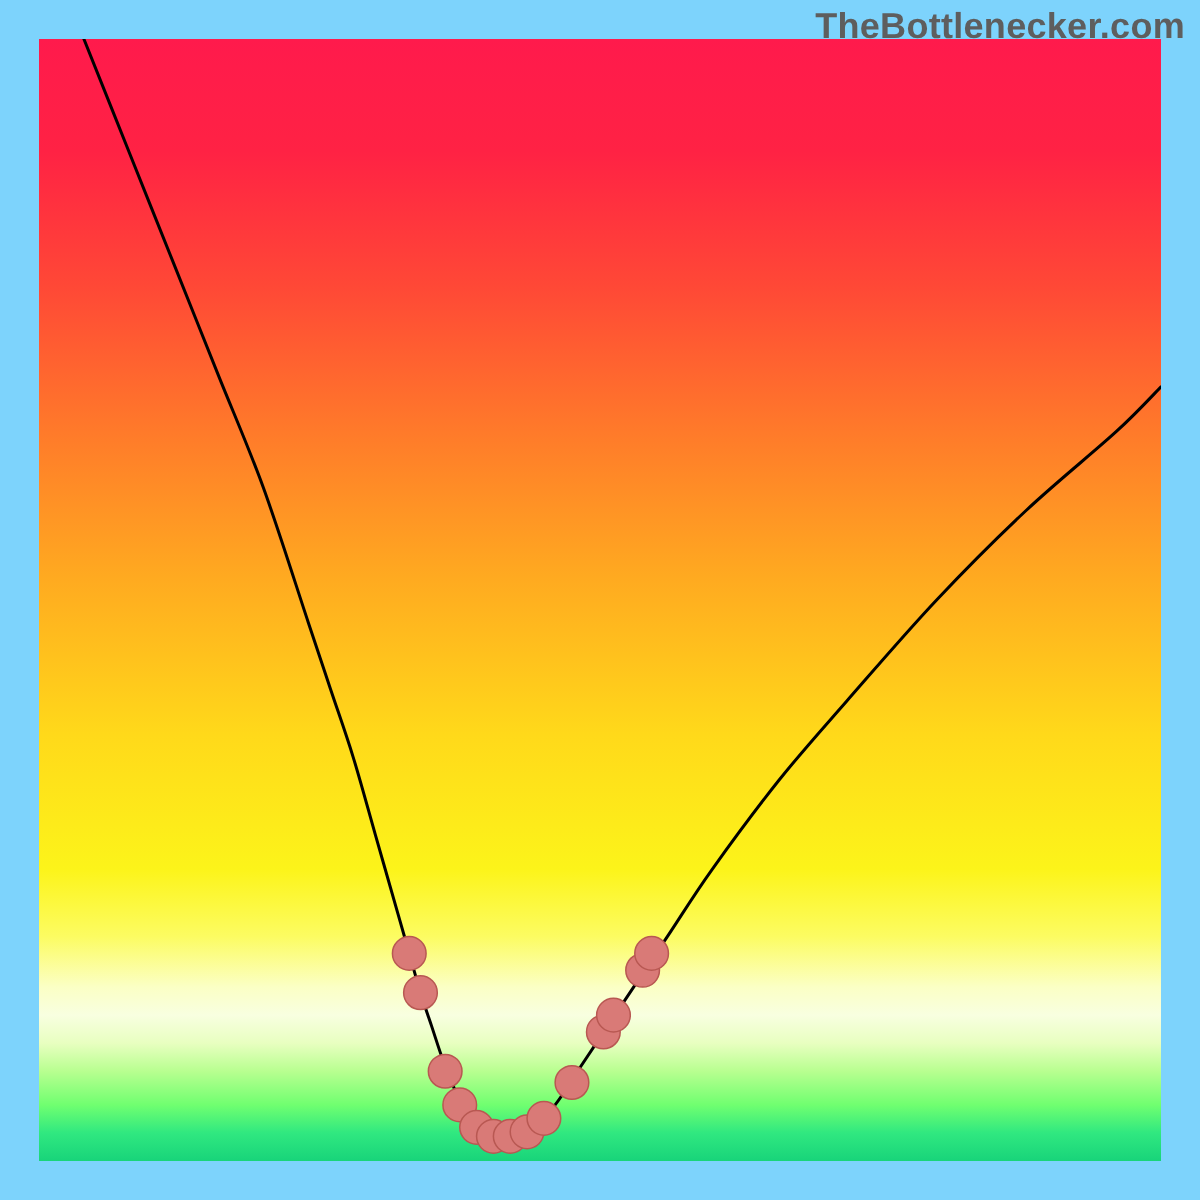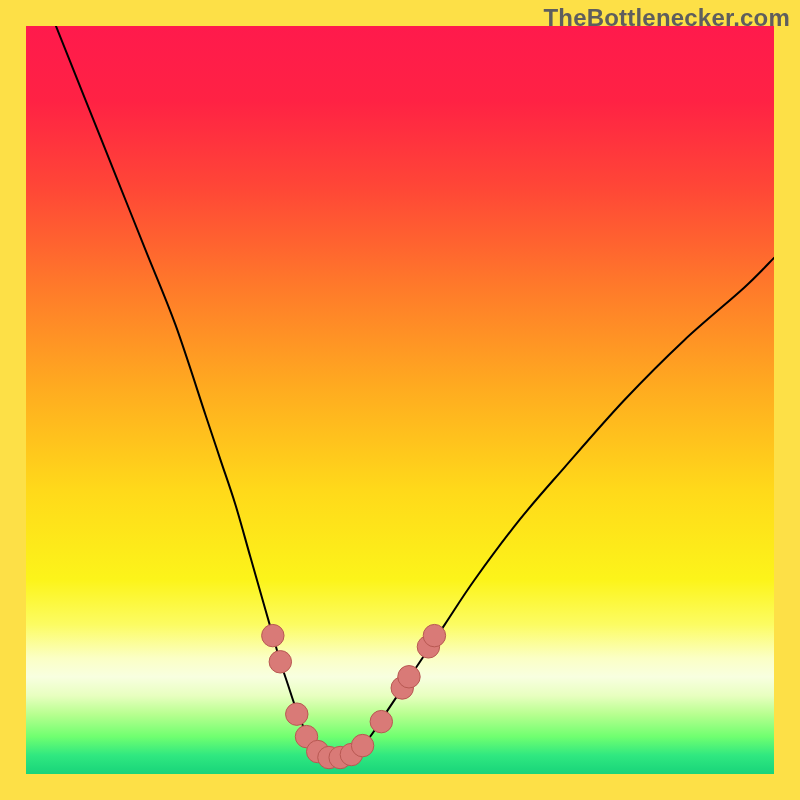--- a/index.html
+++ b/index.html
@@ -8,21 +8,21 @@
     width: 800px;
     height: 800px;
     overflow: hidden;
     background: #000;
     font-family: Arial, Helvetica, sans-serif;
   }
   .frame {
     position: relative;
     width: 800px;
     height: 800px;
-    background: #fde047;
+    background: #7dd3fc;
   }
   .watermark {
     position: absolute;
     top: 4px;
     right: 10px;
     color: #5e5e5e;
     font-size: 24px;
     font-weight: 600;
     letter-spacing: 0.2px;
     user-select: none;

